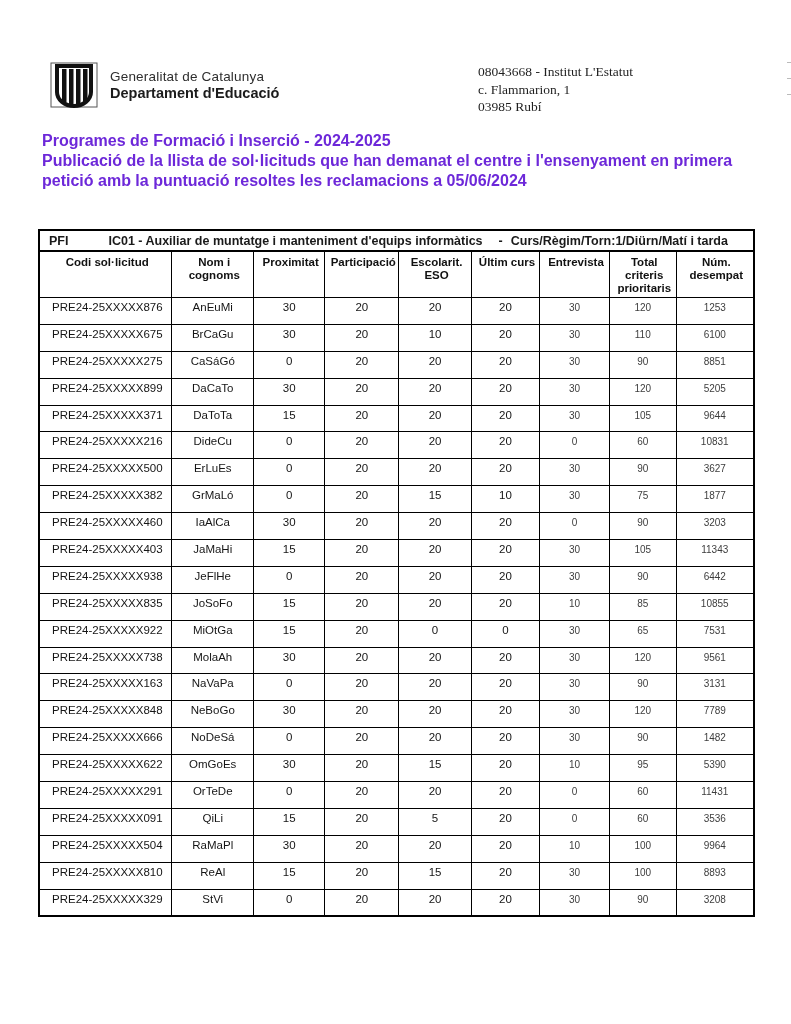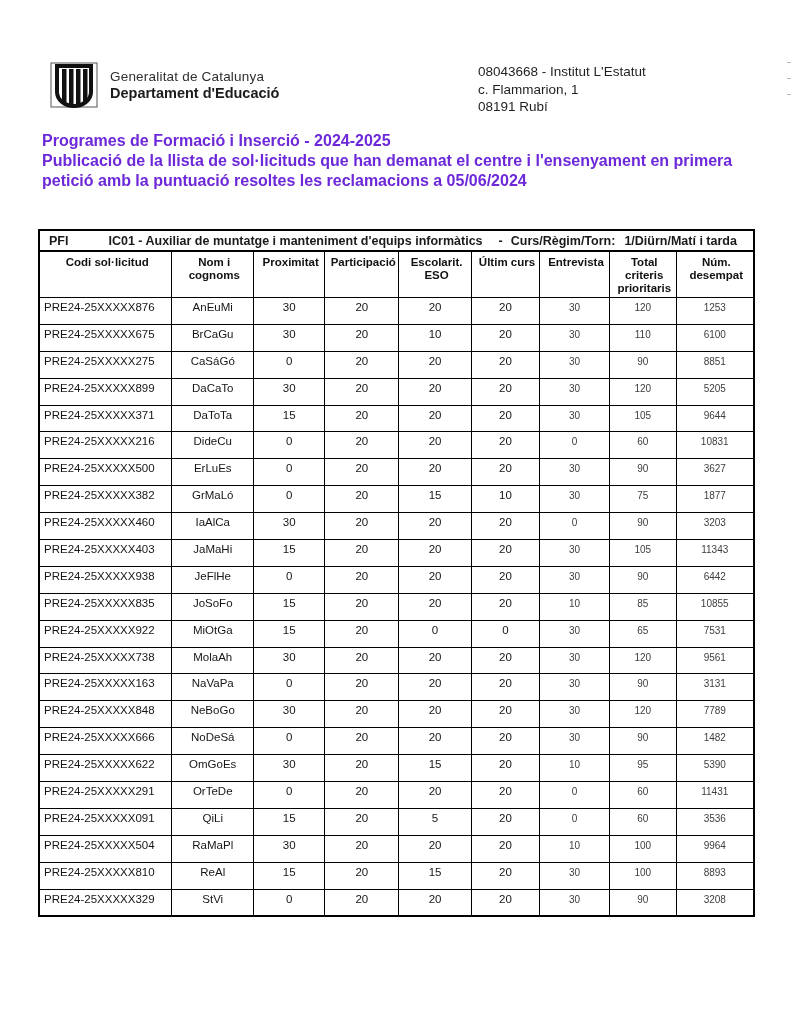--- a/index.html
+++ b/index.html
@@ -15,53 +15,53 @@
 
   
   .header-row {
     position: absolute; top: 60px; left: 50px; right: 44px;
     display: flex; align-items: flex-start;
   }
   .logo-box { width: 50px; height: 48px; margin-top: 2px; }
   .org-block { margin-left: 10px; margin-top: 8px; line-height: 17px; }
   .org-line1 { font-size: 13.5px; color: #2e2e2e; letter-spacing: 0.2px; }
   .org-line2 { font-size: 14.5px; font-weight: bold; color: #1c1c1c; }
-  .center-block { position: absolute; left: 428px; top: 3px; line-height: 17.5px; font-size: 13.5px; color: #1f1f1f; }
+  .center-block { position: absolute; left: 428px; top: 3px; line-height: 17.5px; font-size: 13.5px; color: #1f1f1f; font-family: Liberation Serif, serif; }
 
   
   .title-block {
     position: absolute; top: 131px; left: 42px; width: 715px;
     font-weight: bold; font-size: 16px; line-height: 20px; color: #6d28d9;
   }
 
   
   .table-wrap { position: absolute; top: 229px; left: 38px; width: 717px; }
   table {
     border-collapse: collapse; width: 100%;
     table-layout: fixed;
   }
   th, td { border: 1.5px solid #000; }
   .band-cell { border: 2px solid #000; height: 21px; padding: 1px 0 1px 9px; }
   .band-flex { display: flex; align-items: center; font-size: 12.5px; font-weight: bold; white-space: nowrap; }
   .band-pfi { }
   .band-course { margin-left: 40px; }
   .band-sep { margin-left: 16px; }
   .band-torn-label { margin-left: 8px; }
-  .band-torn-value { margin-left: 9px; }
+  .band-torn-value { }
 
   thead th.colhead {
     font-size: 11.5px; font-weight: bold; text-align: center;
     vertical-align: top; padding: 4px 2px 2px 5px; line-height: 13px;
     height: 41px; color: #111;
   }
   tbody td {
     height: 26.9px; vertical-align: top; text-align: center;
     font-size: 11.5px; padding-top: 3px; color: #151515;
   }
-  tbody td.c0 { text-align: left; padding-left: 4px; }
+  tbody td.c0 { text-align: left; padding-left: 12px; }
   tbody td.c6, tbody td.c7, tbody td.c8 { font-size: 10px; color: #3d3d3d; padding-top: 4px; }
   table { border: 2px solid #000; }
 
   
   .crop-mark { position: absolute; right: 0; width: 4px; height: 1px; background: #bbb; }
 </style>
 </head>
 <body>
 
 <div class="page">
@@ -77,21 +77,21 @@
         <rect x="33" y="7" width="4.5" height="33" fill="#111"></rect>
       </svg>
     </div>
     <div class="org-block">
       <div class="org-line1">Generalitat de Catalunya</div>
       <div class="org-line2">Departament d'Educació</div>
     </div>
     <div class="center-block">
       <div>08043668 - Institut L'Estatut</div>
       <div>c. Flammarion, 1</div>
-      <div>08191 Rubí</div>
+      <div>03985 Rubí</div>
     </div>
   </div>
 
   <div class="title-block">
     <div>Programes de Formació i Inserció - 2024-2025</div>
     <div>Publicació de la llista de sol·licituds que han demanat el centre i l'ensenyament en primera</div>
     <div>petició amb la puntuació resoltes les reclamacions a 05/06/2024</div>
   </div>
 
   <div class="table-wrap">

